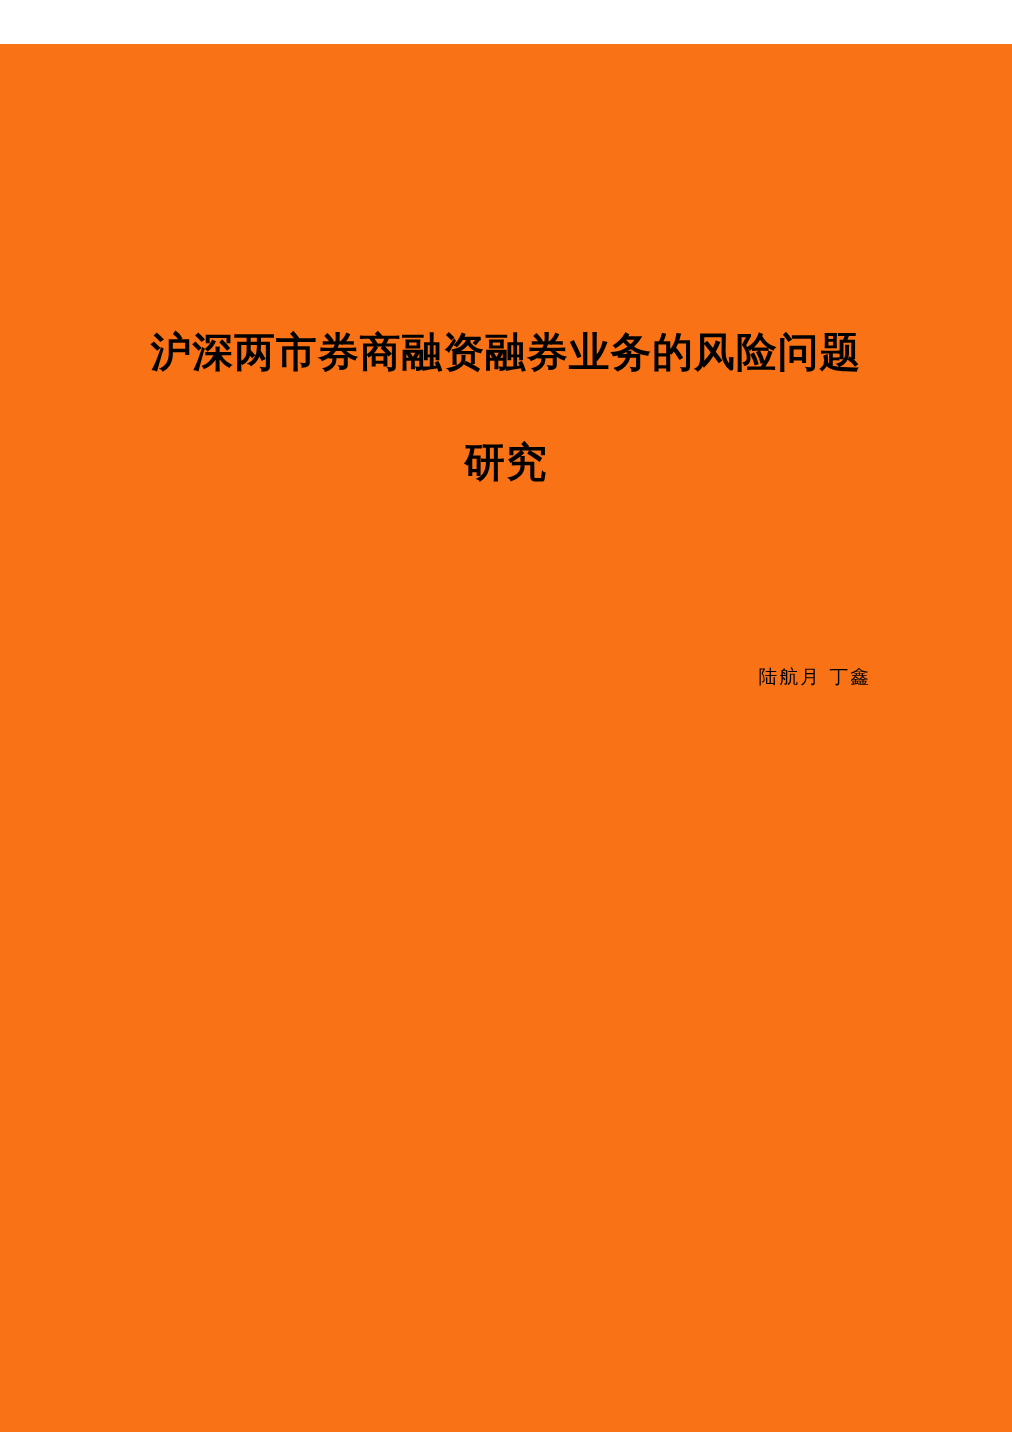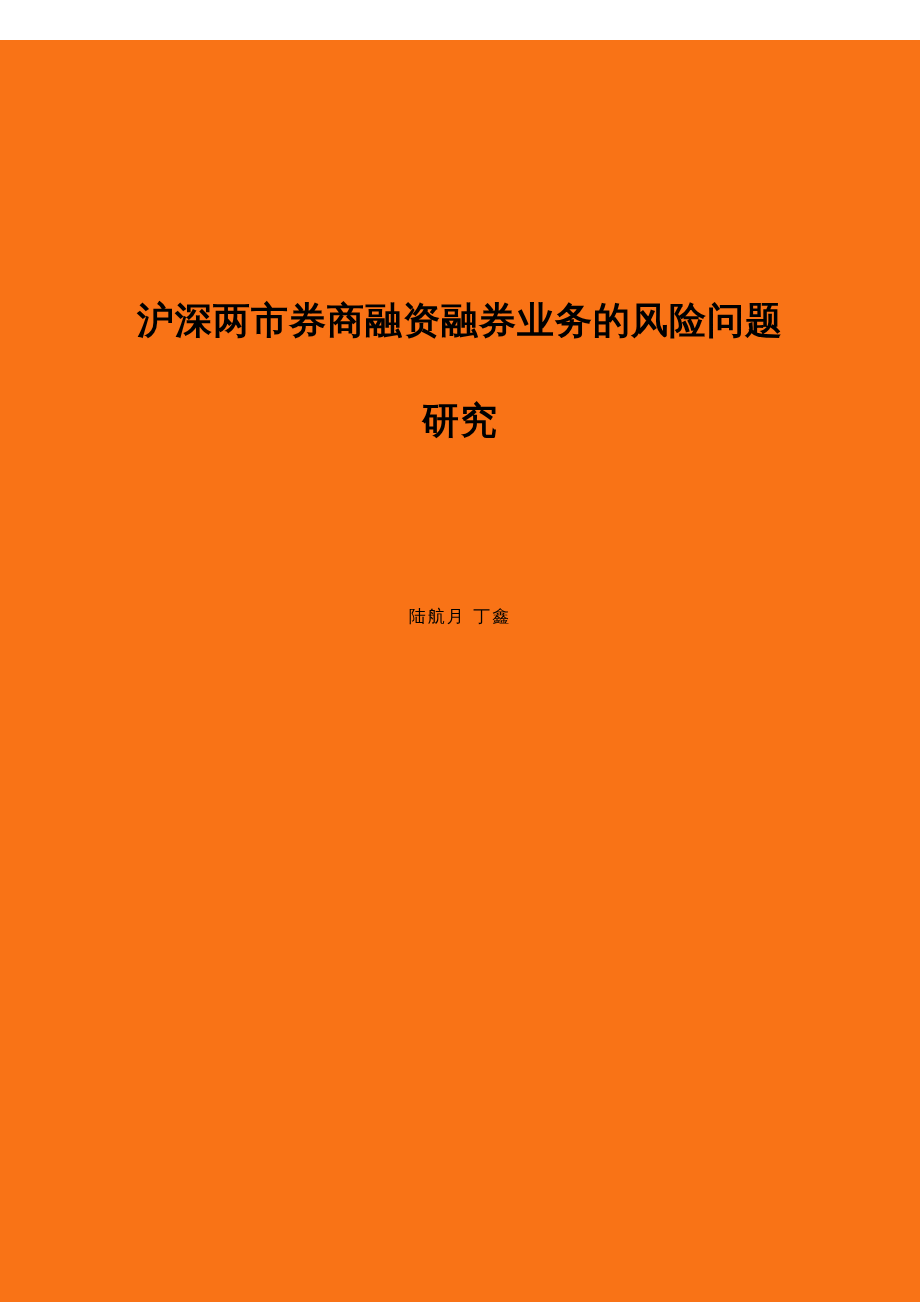--- a/index.html
+++ b/index.html
@@ -39,21 +39,21 @@
     color: #000000;
     white-space: normal;
     word-break: break-all;
   }
 
   .authors {
     position: absolute;
     left: 128px;
     top: 562px;
     width: 664px;
-    text-align: center;
+    text-align: right;
     font-family: "DejaVu Serif", "Liberation Serif", serif;
     font-size: 17px;
     line-height: 28px;
     letter-spacing: 2px;
     color: #000000;
   }
 </style>
 </head>
 <body>
 

